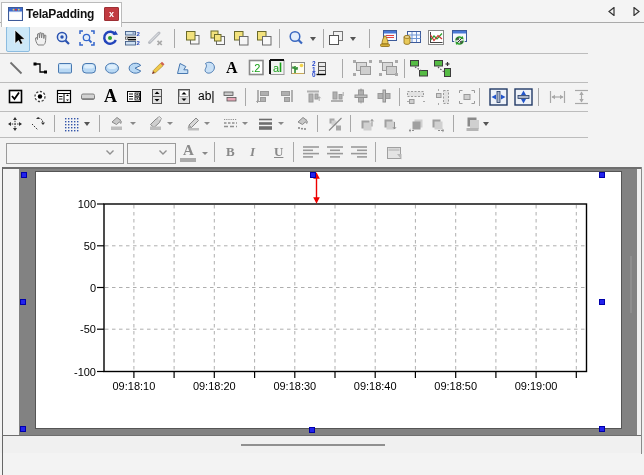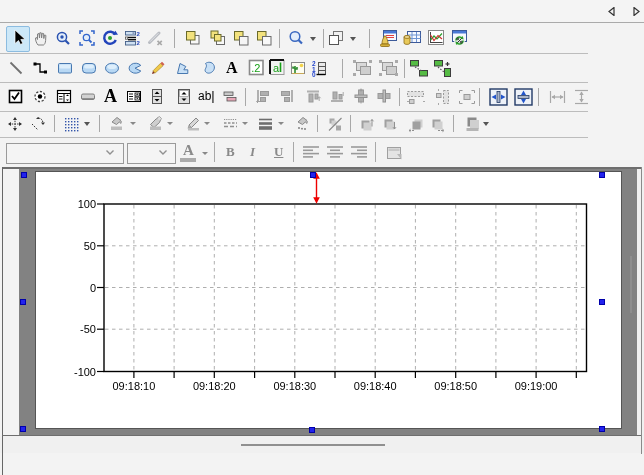--- a/index.html
+++ b/index.html
@@ -37,20 +37,32 @@
 #tabstrip{position:absolute;left:0;top:453px;width:644px;height:22px;background:#f0f0f0;border-top:1px solid #666;box-sizing:border-box;}
 </style>
 </head>
 <body>
 <div id="app">
   <div id="tabbar">
     <svg class="abs" style="left:608px;top:7px" width="32" height="9" viewBox="0 0 32 9">
       <polygon points="6,0.5 6,8.5 1,4.5" fill="#f4f4f4" stroke="#333" stroke-width="1.2"></polygon>
       <polygon points="26,0.5 26,8.5 31,4.5" fill="#f4f4f4" stroke="#333" stroke-width="1.2"></polygon>
     </svg>
+  </div>
+  <div id="doctab">
+    <svg class="abs" style="left:6px;top:4px" width="15" height="14" viewBox="0 0 15 14">
+      <rect x="0.5" y="0.5" width="14" height="13" fill="#e8eefb" stroke="#3c5a9a"></rect>
+      <rect x="1" y="1" width="13" height="3.5" fill="#3d6cd0"></rect>
+      <circle cx="8" cy="2.7" r="1" fill="#e03030"></circle>
+        <circle cx="5.5" cy="2.7" r="0.9" fill="#e8d060"></circle>
+        <circle cx="10.8" cy="2.7" r="0.9" fill="#e8d060"></circle>
+      <rect x="2" y="5.5" width="11" height="7" fill="#fdfdfd"></rect>
+    </svg>
+    <div class="ttext">TelaPadding</div>
+    <div id="closeb">x</div>
   </div>
 
   <div id="r1"></div>
   <div id="r2"></div>
   <div id="r3"></div>
   <div id="r4"></div>
   <div id="r5"></div>
   <div class="rowline" style="left:0;top:53px;width:588px"></div>
   <div class="rowline" style="left:0;top:82px;width:588px"></div>
   <div class="rowline" style="left:0;top:111px;width:588px"></div>

